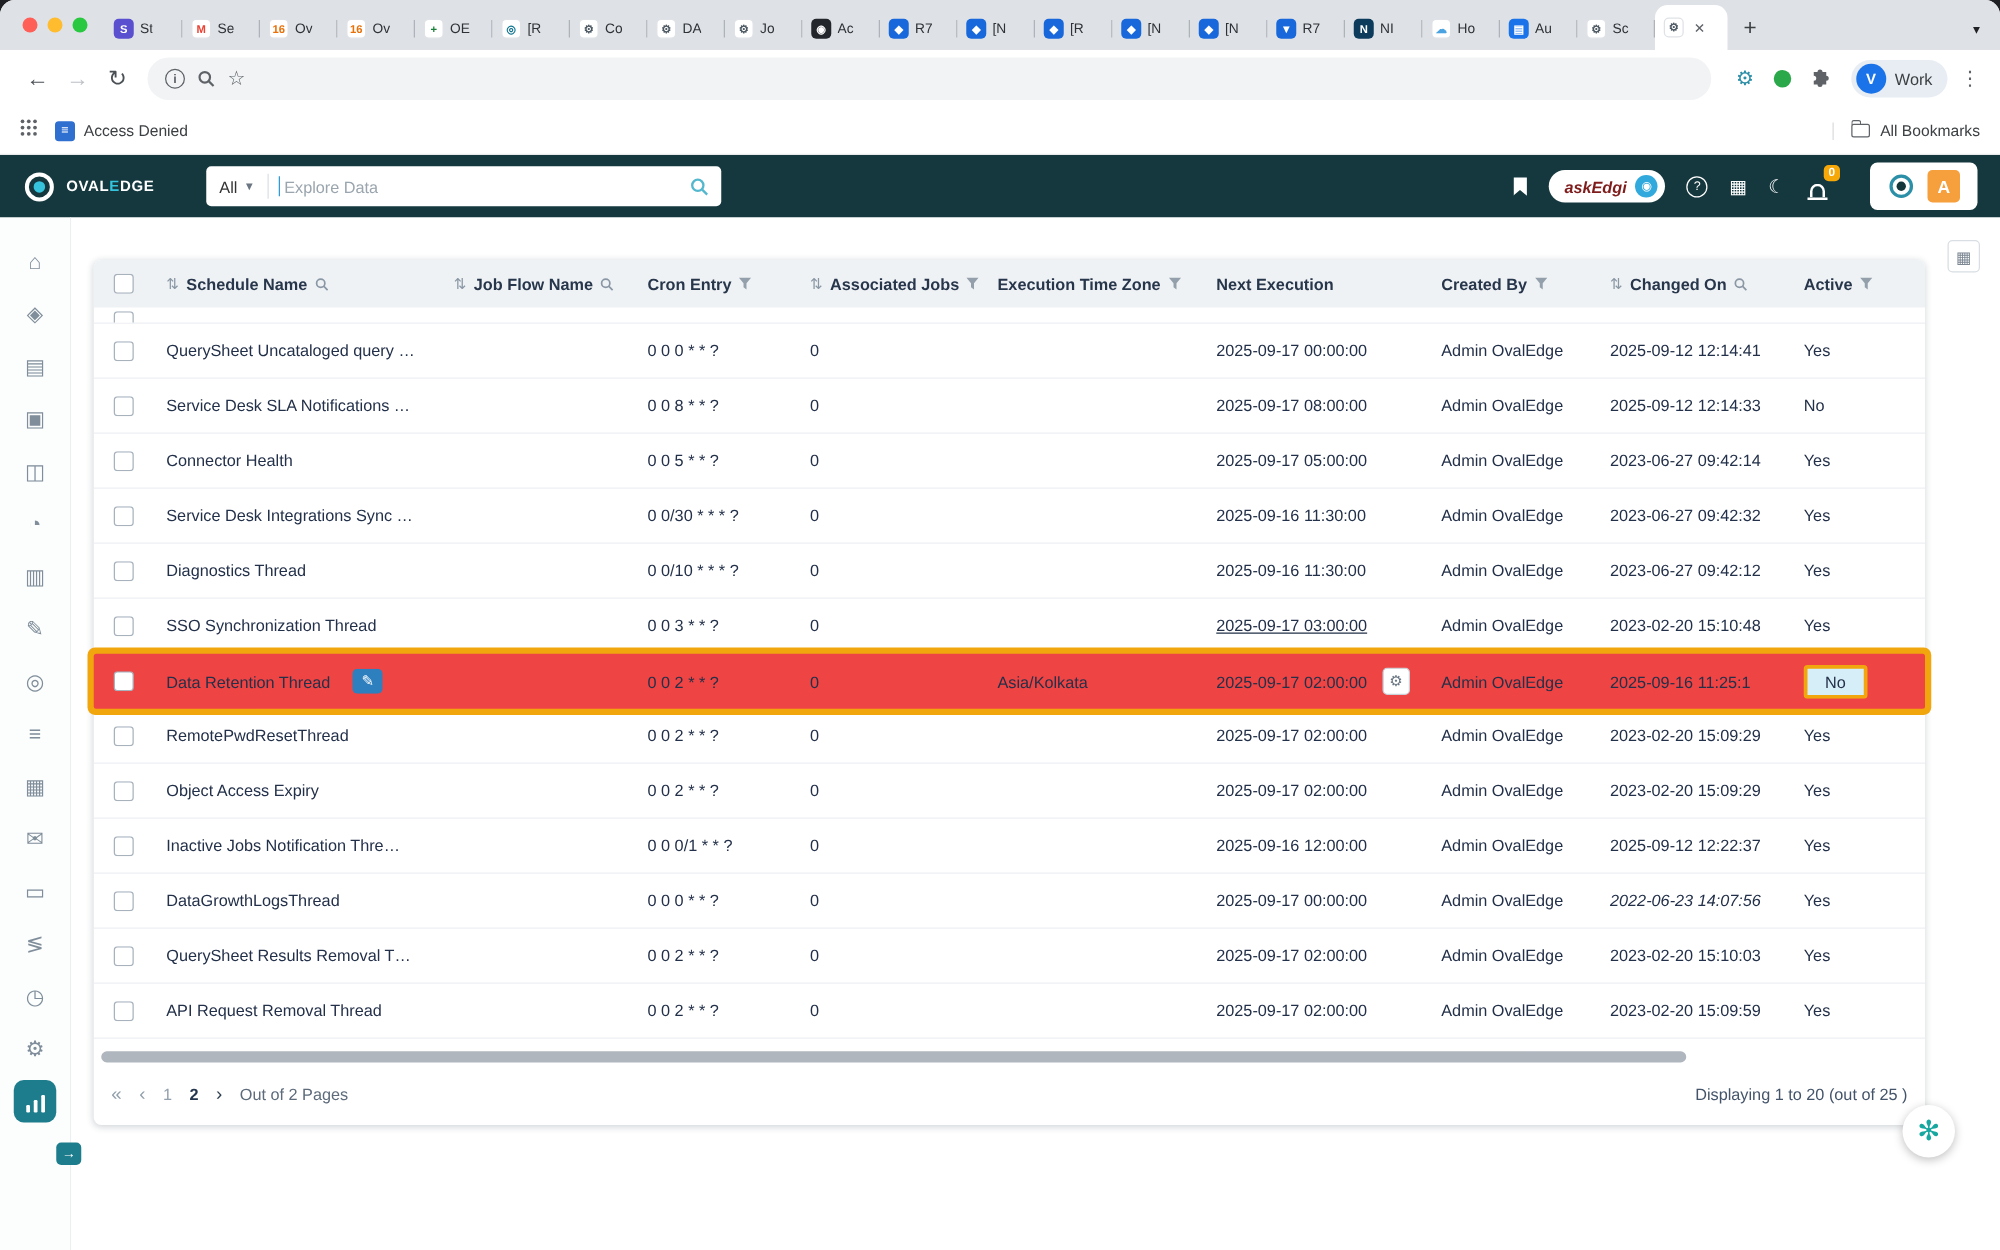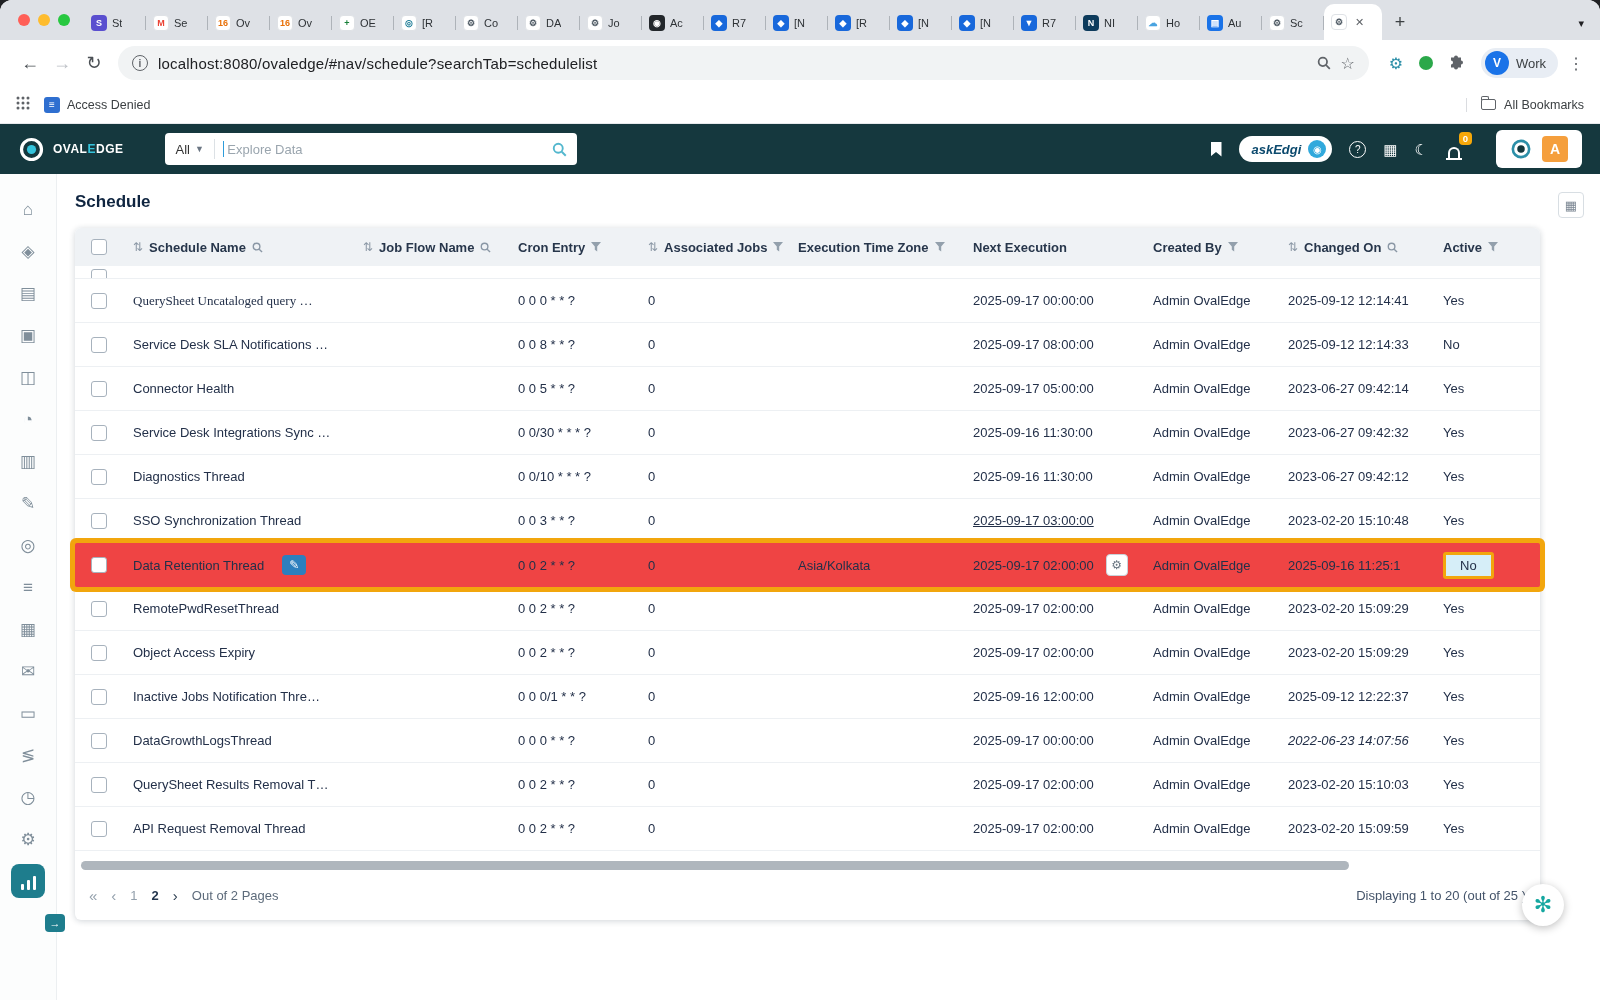--- a/index.html
+++ b/index.html
@@ -53,21 +53,21 @@
   .oe-search{width:412px;height:32px;background:#fff;border-radius:4px;display:flex;align-items:center;margin-left:42px}
   .oe-all{padding:0 10px;font-size:13px;color:#333;display:flex;gap:5px;align-items:center}
   .oe-all .chev{font-size:9px;color:#6B7683}
   .oe-sep{width:1px;height:20px;background:#DCE1E5}
   .caret{width:1.5px;height:16px;background:#2D9CDB;margin-left:8px}
   .oe-placeholder{flex:1;font-size:13px;color:#9AA5AE;padding:0 8px 0 3px}
   .oe-mag{padding-right:10px;display:flex;align-items:center}
   .oe-right{margin-left:auto;display:flex;align-items:center;gap:17px}
   .ribbon{width:11px;height:15px;background:#fff;clip-path:polygon(0 0,100% 0,100% 100%,50% 70%,0 100%)}
   .askedgi{height:26px;background:#fff;border-radius:13px;display:flex;align-items:center;gap:7px;padding:0 6px 0 13px}
-  .askedgi-label{font-size:13px;font-weight:bold;font-style:italic;color:#0c4a6e}
+  .askedgi-label{font-size:13px;font-weight:bold;font-style:italic;color:#7f1d1d}
   .askedgi-ic{width:18px;height:18px;border-radius:50%;background:#31A9DC;color:#fff;font-size:10px;display:flex;align-items:center;justify-content:center}
   .help-ic{width:17px;height:17px;border:1.5px solid #fff;border-radius:50%;color:#fff;font-size:10px;display:flex;align-items:center;justify-content:center}
   .white-glyph{color:#fff;font-size:15px;line-height:1}
   .bell-wrap{position:relative;width:18px;height:18px;display:flex;align-items:flex-end;justify-content:center}
   .bell{width:12px;height:11px;border:2px solid #fff;border-bottom:none;border-radius:7px 7px 0 0;position:relative}
   .bell::after{content:"";position:absolute;left:-4px;right:-4px;bottom:-2px;height:2px;background:#fff}
   .badge{position:absolute;top:-8px;right:-9px;background:#F7A809;color:#fff;font-size:9.5px;font-weight:bold;border-radius:4px;padding:1px 4px;line-height:1.2}
   .avatar-box{width:86px;height:38px;background:#fff;border-radius:6px;display:flex;align-items:center;justify-content:center;gap:10px;margin-left:16px}
   .a-square{width:26px;height:26px;background:#F59F3D;border-radius:4px;color:#fff;font-weight:bold;font-size:14px;display:flex;align-items:center;justify-content:center}
 
@@ -210,21 +210,20 @@
     <div class="newtab">+</div>
     <div class="strip-chevron">▾</div>
   </div>
 
   <div class="toolbar">
     <div class="nav-btn">←</div>
     <div class="nav-btn disabled">→</div>
     <div class="nav-btn">↻</div>
     <div class="omnibox">
       <span class="info-i">i</span>
-      <span class="url">localhost:8080/ovaledge/#nav/schedule?searchTab=schedulelist</span>
       <span class="omni-ic">
         <svg width="14" height="14" viewBox="0 0 12 12" fill="none" stroke="#5F6368" stroke-width="1.5">
             <circle cx="5" cy="5" r="3.6"></circle>
             <line x1="7.8" y1="7.8" x2="11" y2="11"></line>
           </svg>
       </span>
       <span class="omni-ic">☆</span>
     </div>
     <span class="ext-ic gear-color">⚙</span>
     <span class="ext-ic">
@@ -368,21 +367,20 @@
               <i style="height: 6px;"></i>
               <i style="height: 10px;"></i>
               <i style="height: 14px;"></i>
             </span>
           </div>
         </div>
       <div class="side-arrow">→</div>
     </div>
 
     <div class="main">
-      <div class="page-title">Schedule</div>
       <div class="grid-btn">▦</div>
 
       <div class="card">
         <div class="t-header">
             <div class="cell sel" style="flex: 0 0 48px;">
               <span class="cb"></span>
             </div>
             <div class="cell th" style="flex: 0 0 230px;">
               <span class="sort-ic">⇅</span>
               <span class="th-label">Schedule Name</span>
@@ -461,21 +459,21 @@
         <div>
             <div class="t-row partial">
               <div class="cell sel" style="flex: 0 0 48px;">
                 <span class="cb"></span>
               </div>
             </div>
             <div class="t-row">
               <div class="cell sel" style="flex: 0 0 48px;">
                 <span class="cb"></span>
               </div>
-              <div class="cell td" style="flex: 0 0 230px; font-family: Liberation Serif, serif;">
+              <div class="cell td" style="flex: 0 0 230px;">
                 <span class="td-text">QuerySheet Uncataloged query …</span>
               </div>
               <div class="cell td" style="flex: 0 0 155px;">
                 <span class="td-text"></span>
               </div>
               <div class="cell td" style="flex: 0 0 130px;">
                 <span class="td-text">0 0 0 * * ?</span>
               </div>
               <div class="cell td" style="flex: 0 0 150px;">
                 <span class="td-text">0</span>

